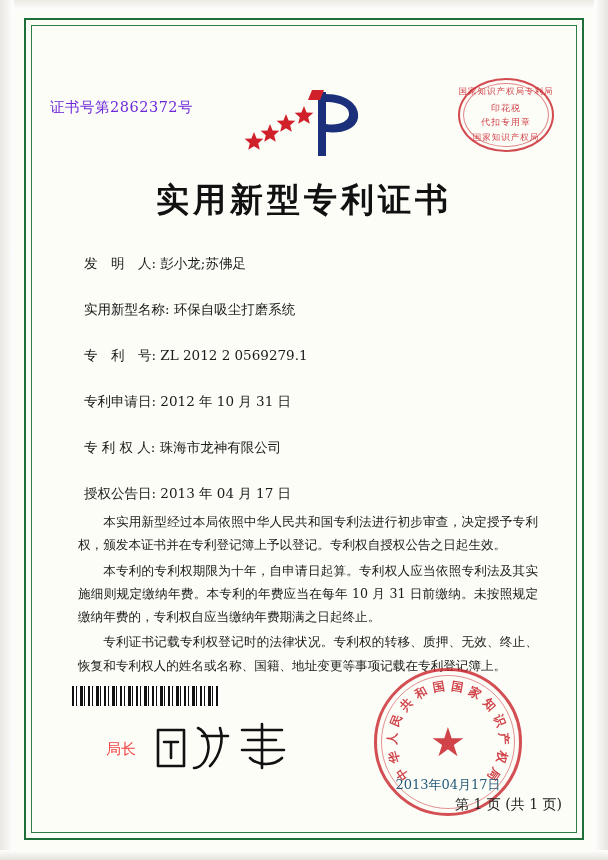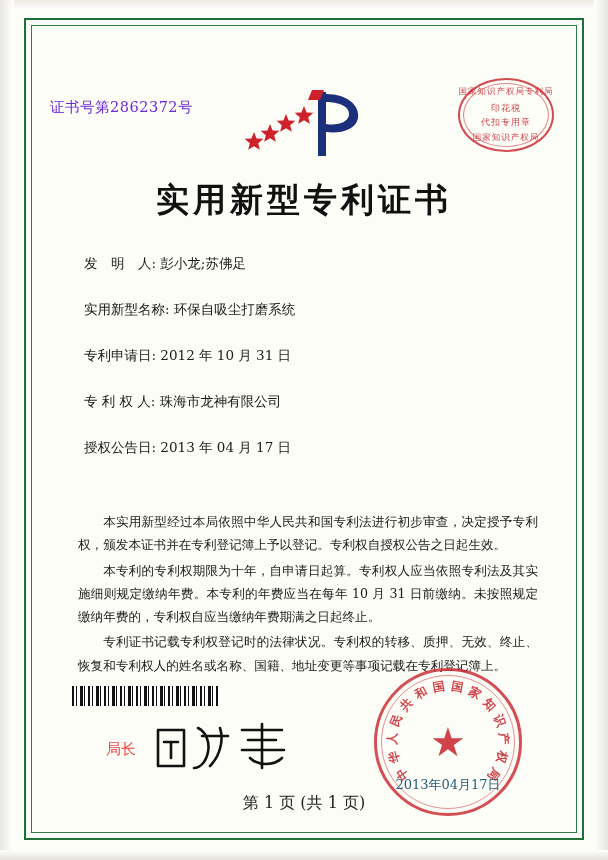--- a/index.html
+++ b/index.html
@@ -272,23 +272,23 @@
     opacity: 0.9;
     white-space: nowrap;
   }
 
   
   .footer {
     position: absolute;
     left: 0;
     right: 0;
     bottom: 6px;
-    text-align: center;
-    font-family: "DejaVu Serif", "Liberation Serif", serif;
-    font-size: 16px;
+    text-align: right;
+    font-family: "DejaVu Serif", "Liberation Serif", serif;
+    font-size: 14px;
     color: #222;
   }
 </style>
 </head>
 <body>
 
 <div class="page">
 
   <div class="scan-edge-top"></div>
   <div class="scan-edge-left"></div>
@@ -329,20 +329,24 @@
     <div class="title">实用新型专利证书</div>
 
     <div class="fields">
       <div class="field-row">
         <span class="field-label">发　明　人:</span>
         <span class="field-value">彭小龙;苏佛足</span>
       </div>
       <div class="field-row">
         <span class="field-label">实用新型名称:</span>
         <span class="field-value">环保自吸尘打磨系统</span>
+      </div>
+      <div class="field-row">
+        <span class="field-label">专　利　号:</span>
+        <span class="field-value">ZL 2012 2 0569279.1</span>
       </div>
       <div class="field-row">
         <span class="field-label">专利申请日:</span>
         <span class="field-value">2012 年 10 月 31 日</span>
       </div>
       <div class="field-row">
         <span class="field-label">专 利 权 人:</span>
         <span class="field-value">珠海市龙神有限公司</span>
       </div>
       <div class="field-row">

